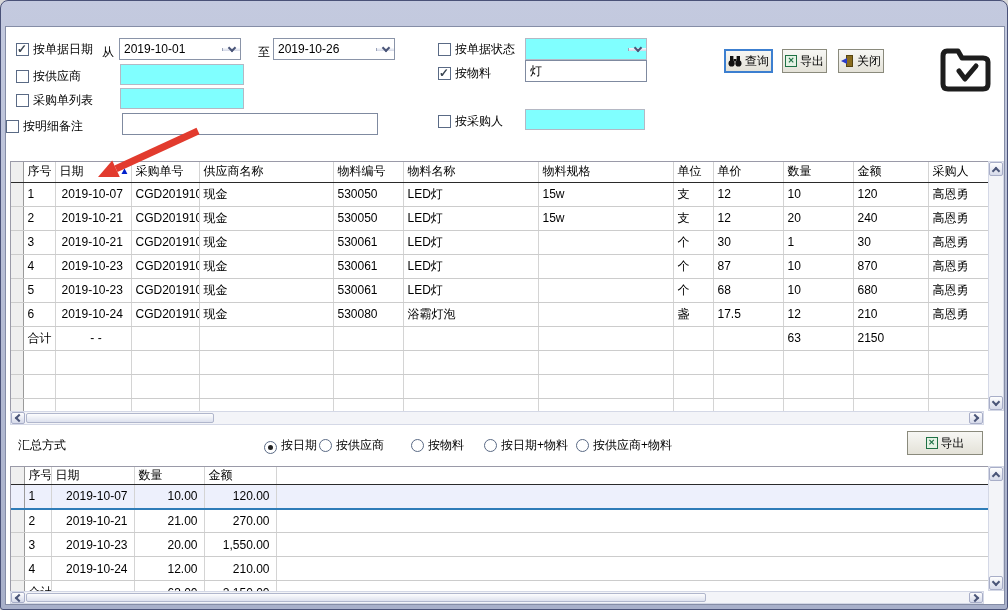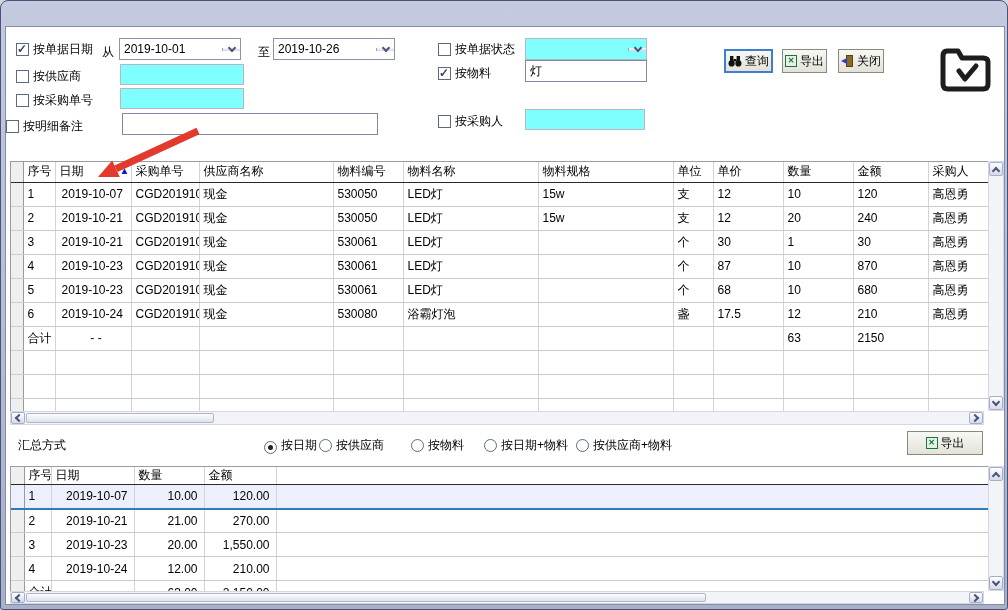--- a/index.html
+++ b/index.html
@@ -107,21 +107,21 @@
     </span>
 
     <span class="fitem" style="left:10px;top:41px;">
       <span class="cb"></span>
       <span>按供应商</span>
     </span>
     <span class="field-cyan abs" style="left:114px;top:37px;width:124px;height:21px;"></span>
 
     <span class="fitem" style="left:10px;top:65px;">
       <span class="cb"></span>
-      <span>按采购单号</span>
+      <span>采购单列表</span>
     </span>
     <span class="field-cyan abs" style="left:114px;top:61px;width:124px;height:21px;"></span>
 
     <span class="fitem" style="left:0;top:91px;">
       <span class="cb"></span>
       <span>按明细备注</span>
     </span>
     <span class="field-white abs" style="left:116px;top:86px;width:256px;height:22px;"></span>
 
     <span class="fitem" style="left:432px;top:14px;justify-content:center;">

